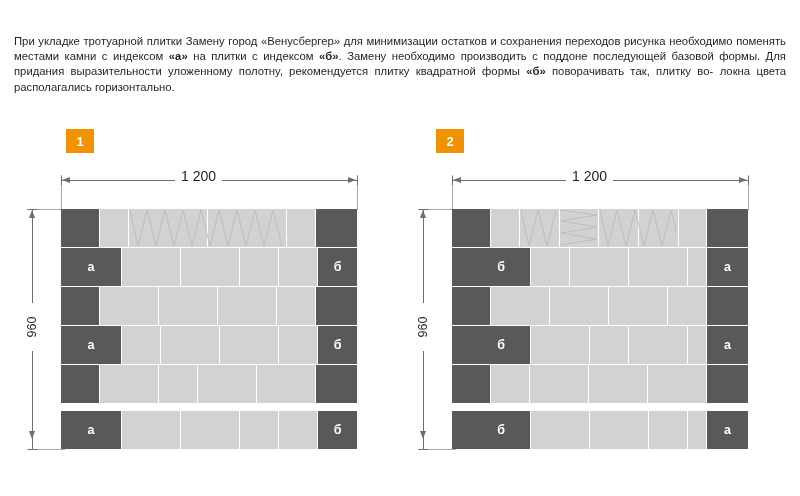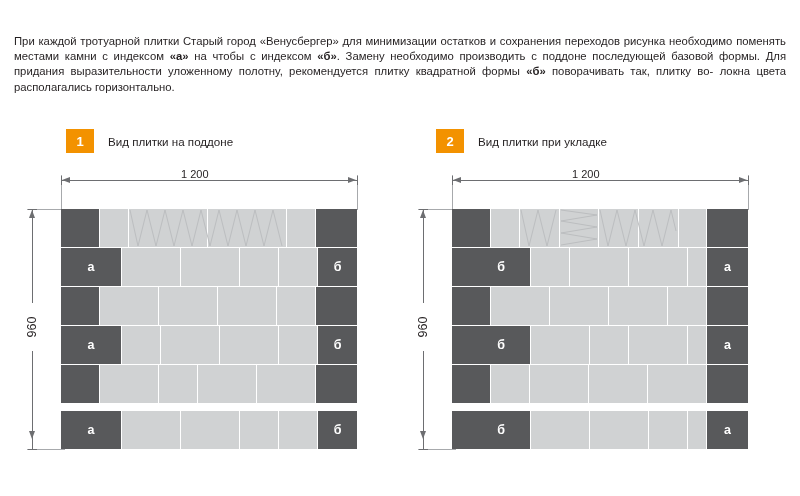--- a/index.html
+++ b/index.html
@@ -46,21 +46,21 @@
   .tick{position:absolute;background:#6d6e71;}
   .tick-v{width:1px;height:9px;}
   .tick-h{height:1px;width:9px;}
   .arrowL,.arrowR{position:absolute;width:0;height:0;}
   .arrowL{border-top:3px solid transparent;border-bottom:3px solid transparent;border-right:8px solid #6d6e71;}
   .arrowR{border-top:3px solid transparent;border-bottom:3px solid transparent;border-left:8px solid #6d6e71;}
   .arrowU{position:absolute;width:0;height:0;border-left:3px solid transparent;border-right:3px solid transparent;border-bottom:8px solid #6d6e71;}
   .arrowD{position:absolute;width:0;height:0;border-left:3px solid transparent;border-right:3px solid transparent;border-top:8px solid #6d6e71;}
   .dimtext-h{
     position:absolute;
-    font-size:11px;
+    font-size:14px;
     color:#231f20;
     background:#ffffff;
     padding:0 6px;
     white-space:nowrap;
   }
   .dimtext-v{
     position:absolute;
     font-size:12.5px;
     color:#231f20;
     background:#ffffff;
@@ -83,34 +83,32 @@
     left:0;right:0;top:50%;
     transform:translateY(-50%);
     text-align:center;
   }
   .zig{position:absolute;}
 </style>
 </head>
 <body>
 
 <div class="intro">
-  <span>При каждой тротуарной плитки Старый город «Венусбергер» для минимизации остатков и сохранения переходов рисунка необходимо</span>
-  <span>поменять местами камни с индексом </span><b>«а»</b><span> на чтобы с индексом </span><b>«б»</b><span>. Замену необходимо производить с поддоне последующей базовой</span>
+  <span>При укладке тротуарной плитки Замену город «Венусбергер» для минимизации остатков и сохранения переходов рисунка необходимо</span>
+  <span>поменять местами камни с индексом </span><b>«а»</b><span> на плитки с индексом </span><b>«б»</b><span>. Замену необходимо производить с поддоне последующей базовой</span>
   <span>формы. Для придания выразительности уложенному полотну, рекомендуется плитку квадратной формы </span><b>«б»</b><span> поворачивать так, плитку во-</span>
   <span>локна цвета располагались горизонтально.</span>
 </div>
 
 <div class="panel-head" style="left:66px; top:129px;">
   <div class="badge">1</div>
-  <div class="panel-title">Вид плитки на поддоне</div>
 </div>
 
 <div class="panel-head" style="left:436px; top:129px;">
   <div class="badge">2</div>
-  <div class="panel-title">Вид плитки при укладке</div>
 </div>
 
 <div class="panel">
 
   <div class="ext" style="left:61px; top:175px; height:35px;"></div>
   <div class="ext" style="left:357px; top:175px; height:35px;"></div>
 
   <div class="ext-h" style="left:27px; top:209px; width:38px;"></div>
   <div class="ext-h" style="left:27px; top:449px; width:38px;"></div>
 

